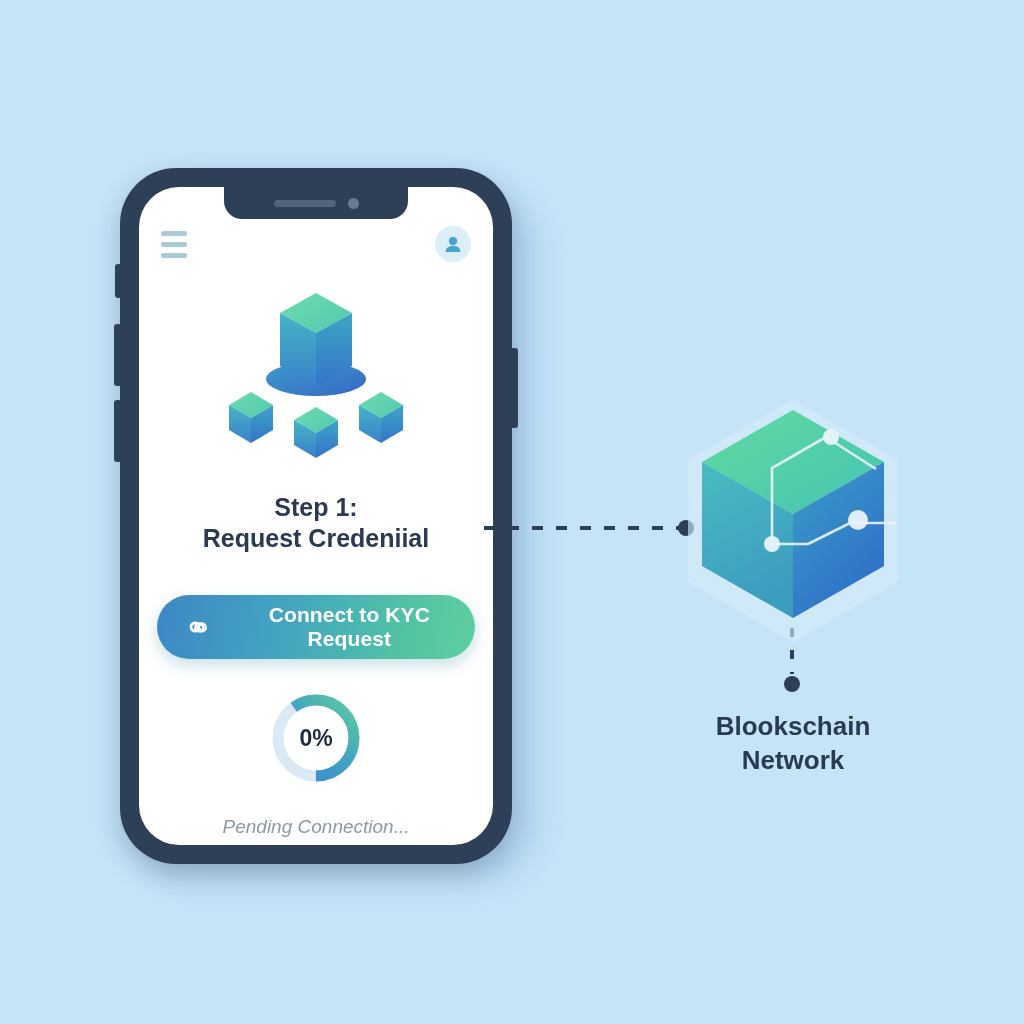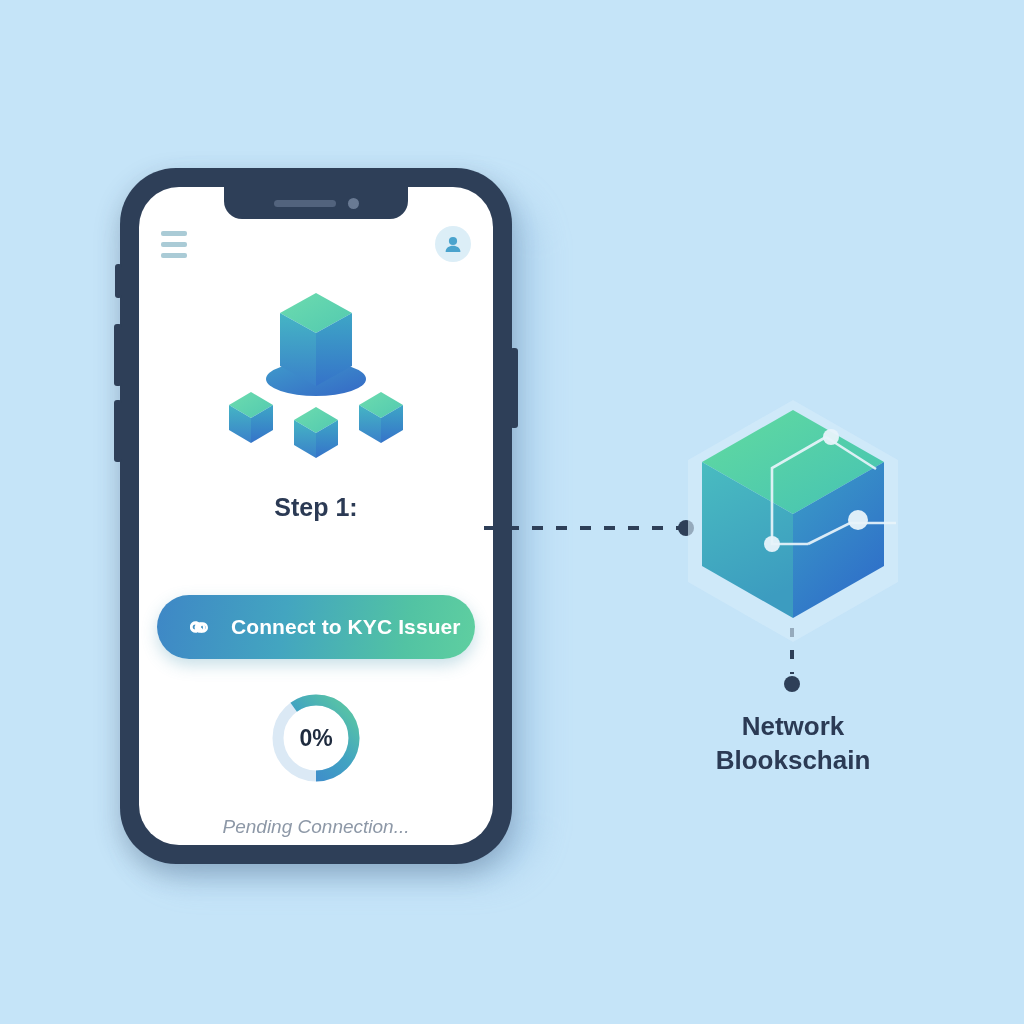--- a/index.html
+++ b/index.html
@@ -320,33 +320,34 @@
           <polygon points="117,141 117,166 95,179 95,154" fill="url(#gRight)"></polygon>
 
           <polygon points="160,113 182,126 160,139 138,126" fill="url(#gTop)"></polygon>
           <polygon points="138,126 160,139 160,164 138,151" fill="url(#gLeft)"></polygon>
           <polygon points="182,126 182,151 160,164 160,139" fill="url(#gRight)"></polygon>
         </svg>
       </div>
 
       <div id="step-heading">
         <div>Step 1:</div>
+        <div>Request Credeniial</div>
       </div>
 
       <button id="cta-button">
         <svg width="28" height="28" viewBox="0 0 28 28">
           <g fill="none" stroke="#ffffff" stroke-width="2.3" stroke-linecap="round">
             <path d="M10.3 10.3a4.2 4.2 0 1 1-2.6 7.4 4.2 4.2 0 0 1 2.6-7.4z"></path>
             <path d="M17.7 10.3a4.2 4.2 0 1 0 2.6 7.4 4.2 4.2 0 0 0-2.6-7.4z"></path>
             <path d="M10.3 17.7a4.2 4.2 0 1 0-2.6-7.4 4.2 4.2 0 0 0 2.6 7.4z"></path>
             <path d="M17.7 17.7a4.2 4.2 0 1 1-2.6-7.4 4.2 4.2 0 0 1 2.6 7.4z"></path>
             <path d="M11.6 11.6l4.8 4.8M16.4 11.6l-4.8 4.8"></path>
           </g>
         </svg>
-        <span id="cta-label">Connect to KYC Issuer</span>
+        <span id="cta-label">Connect to KYC Request</span>
       </button>
 
       <div id="progress-block">
         <div id="progress-ring">
           <svg width="96" height="96" viewBox="0 0 96 96">
             <defs>
               <linearGradient id="gArc" x1="1" y1="0" x2="0" y2="1">
                 <stop offset="0%" stop-color="#3d7fd0"></stop>
                 <stop offset="55%" stop-color="#41a3c2"></stop>
                 <stop offset="100%" stop-color="#5ecb9f"></stop>
@@ -403,18 +404,18 @@
         <path d="M140 152 L182 131 L228 131"></path>
       </g>
       <g fill="#e8f4fb" opacity="0.95">
         <circle cx="163" cy="45" r="8"></circle>
         <circle cx="104" cy="152" r="8"></circle>
         <circle cx="190" cy="128" r="10"></circle>
       </g>
     </svg>
 
     <div id="network-label">
+      <div>Blookschain</div>
       <div>Network</div>
-      <div>Blookschain</div>
     </div>
   </div>
 
 </div>
 
 </body></html>

